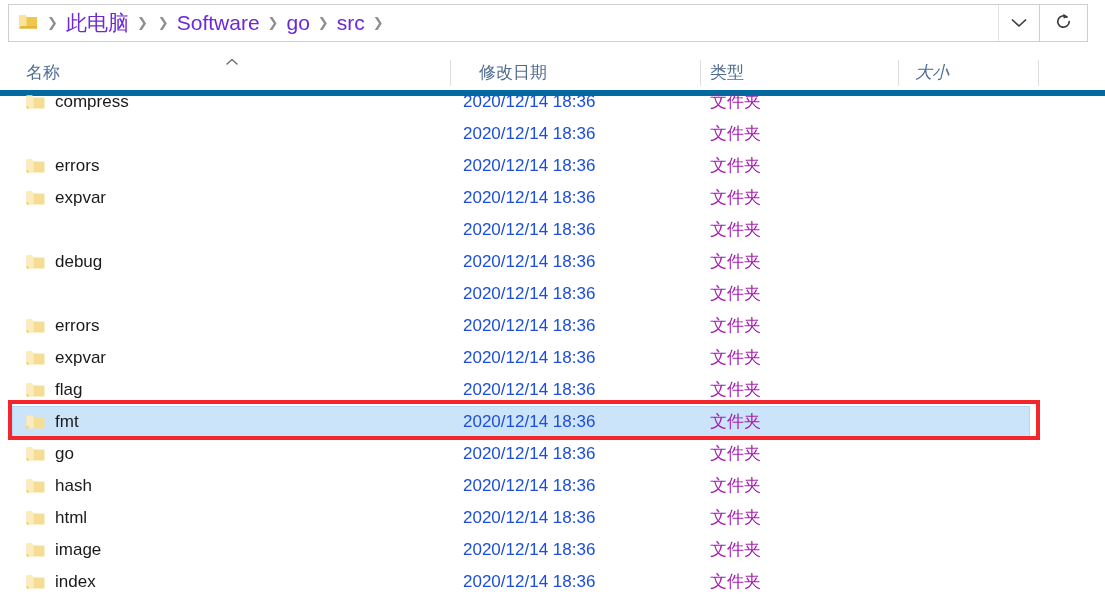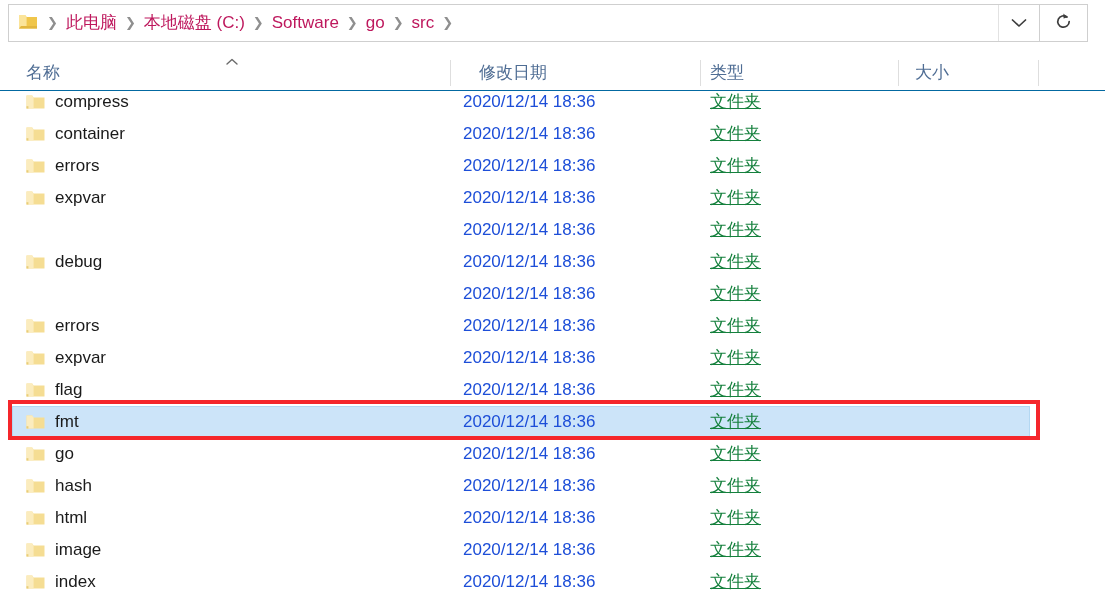--- a/index.html
+++ b/index.html
@@ -50,22 +50,22 @@
     display: block;
   }
   .crumbs {
     display: flex;
     align-items: center;
     flex: 1 1 auto;
     min-width: 0;
     height: 100%;
   }
   .crumb {
-    font-size: 17px;
-    color: #be185d;
+    font-size: 21px;
+    color: #6d28d9;
     padding: 0 3px;
     white-space: nowrap;
     line-height: 36px;
   }
   .crumb-sep {
     color: #8f8f8f;
     font-size: 13px;
     padding: 0 5px;
     line-height: 36px;
     user-select: none;
@@ -95,21 +95,21 @@
   }
 
   
   .col-headers {
     position: absolute;
     left: 0;
     top: 56px;
     width: 1105px;
     height: 34px;
     background: #ffffff;
-    border-bottom: 1px solid #0369a1;
+    border-bottom: 6px solid #0369a1;
   }
   .col-head {
     position: absolute;
     top: 0;
     height: 34px;
     line-height: 34px;
     font-size: 17px;
     color: #4f6d94;
     white-space: nowrap;
   }
@@ -164,21 +164,21 @@
     white-space: nowrap;
   }
   .cell-name {
     left: 26px;
     display: flex;
     align-items: center;
     height: 32px;
   }
   .name-text { margin-left: 10px; line-height: 32px; }
   .cell-date { left: 463px; color: #1d4ed8; }
-  .cell-type { left: 710px; color: #15803d; text-decoration: underline; }
+  .cell-type { left: 710px; color: #a21caf; }
   .cell-size { left: 915px; color: #2b2b2b; }
 
   
   .folder-ico { flex: 0 0 auto; display: block; }
 
   
   .annotation-box {
     position: absolute;
     left: 8px;
     top: 400px;
@@ -203,21 +203,20 @@
           <path d="M1,2 L7,2 L8.6,4 L19,4 L19,15.5 L1,15.5 Z" fill="#f0c64b"></path>
           <path d="M1,2 L7,2 L8.6,4 L8.6,15.5 L1,15.5 Z" fill="#fbe49a"></path>
           <path d="M1,15.5 L3,13 L19,13 L19,15.5 Z" fill="#e2b63f"></path>
         </svg>
       </span>
 
       <div class="crumbs">
         <span class="crumb-sep">❯</span>
         <span class="crumb">此电脑</span>
         <span class="crumb-sep">❯</span>
-        <span class="crumb">本地磁盘 (C:)</span>
         <span class="crumb-sep">❯</span>
         <span class="crumb">Software</span>
         <span class="crumb-sep">❯</span>
         <span class="crumb">go</span>
         <span class="crumb-sep">❯</span>
         <span class="crumb">src</span>
         <span class="crumb-sep">❯</span>
       </div>
 
       <div class="addr-dropdown">
@@ -245,21 +244,21 @@
         <path d="M2,7 L7,2.5 L12,7" stroke="#6b6b6b" stroke-width="1.4" fill="none" stroke-linecap="round" stroke-linejoin="round"></path>
       </svg>
     </div>
 
     <div class="col-head" style="left:26px;">名称</div>
     <div class="col-divider" style="left:450px;"></div>
     <div class="col-head" style="left:463px;margin-left:16px;">修改日期</div>
     <div class="col-divider" style="left:700px;"></div>
     <div class="col-head" style="left:710px;text-align:right;">类型</div>
     <div class="col-divider" style="left:898px;"></div>
-    <div class="col-head" style="left:915px;">大小</div>
+    <div class="col-head" style="left:915px;font-style:italic;">大小</div>
     <div class="col-divider" style="left:1038px;"></div>
   </div>
 
   <div class="file-list">
     <div id="rows-container" style="margin-top: -4px;">
         <div class="file-row">
           <div class="cell cell-name">
             <span>
               <svg class="folder-ico" width="19" height="16" viewBox="0 0 19 16">
                 <path d="M0.5,1.5 L6.2,1.5 L7.6,3.6 L18.5,3.6 L18.5,14.5 L0.5,14.5 Z" fill="#f5dd93"></path>
@@ -267,30 +266,20 @@
                 <path d="M0.5,14.5 L0.5,12.2 L2.4,12.2 L2.4,14.5 Z" fill="#e8cd78"></path>
               </svg>
             </span>
             <span class="name-text">compress</span>
           </div>
           <div class="cell cell-date">2020/12/14 18:36</div>
           <div class="cell cell-type">文件夹</div>
           <div class="cell cell-size"></div>
         </div>
         <div class="file-row">
-          <div class="cell cell-name">
-            <span>
-              <svg class="folder-ico" width="19" height="16" viewBox="0 0 19 16">
-                <path d="M0.5,1.5 L6.2,1.5 L7.6,3.6 L18.5,3.6 L18.5,14.5 L0.5,14.5 Z" fill="#f5dd93"></path>
-                <path d="M0.5,1.5 L6.2,1.5 L7.6,3.6 L7.6,14.5 L0.5,14.5 Z" fill="#fbecbe"></path>
-                <path d="M0.5,14.5 L0.5,12.2 L2.4,12.2 L2.4,14.5 Z" fill="#e8cd78"></path>
-              </svg>
-            </span>
-            <span class="name-text">container</span>
-          </div>
           <div class="cell cell-date">2020/12/14 18:36</div>
           <div class="cell cell-type">文件夹</div>
           <div class="cell cell-size"></div>
         </div>
         <div class="file-row">
           <div class="cell cell-name">
             <span>
               <svg class="folder-ico" width="19" height="16" viewBox="0 0 19 16">
                 <path d="M0.5,1.5 L6.2,1.5 L7.6,3.6 L18.5,3.6 L18.5,14.5 L0.5,14.5 Z" fill="#f5dd93"></path>
                 <path d="M0.5,1.5 L6.2,1.5 L7.6,3.6 L7.6,14.5 L0.5,14.5 Z" fill="#fbecbe"></path>

